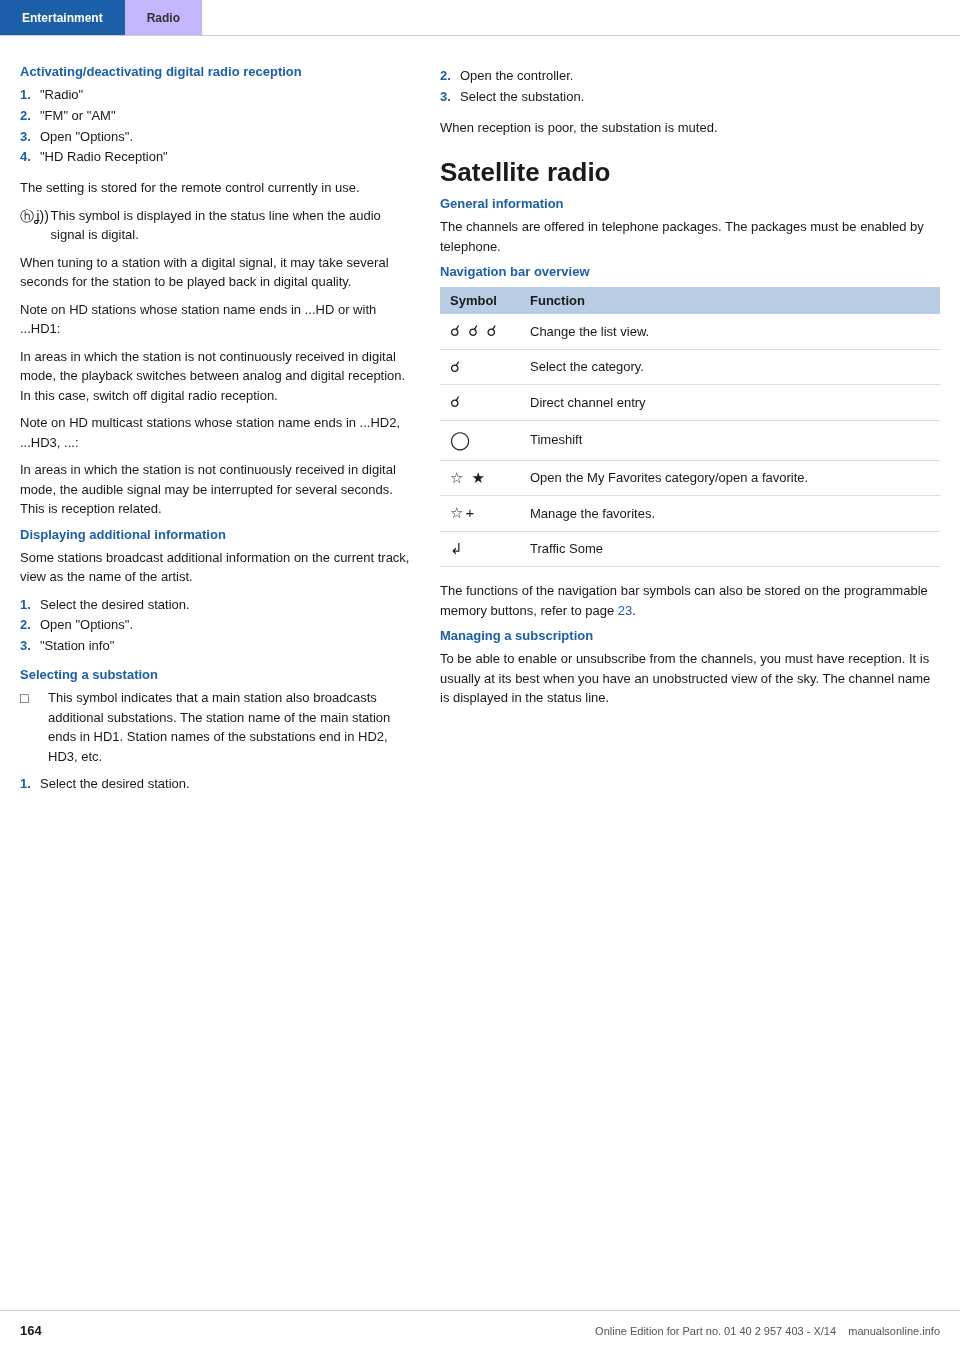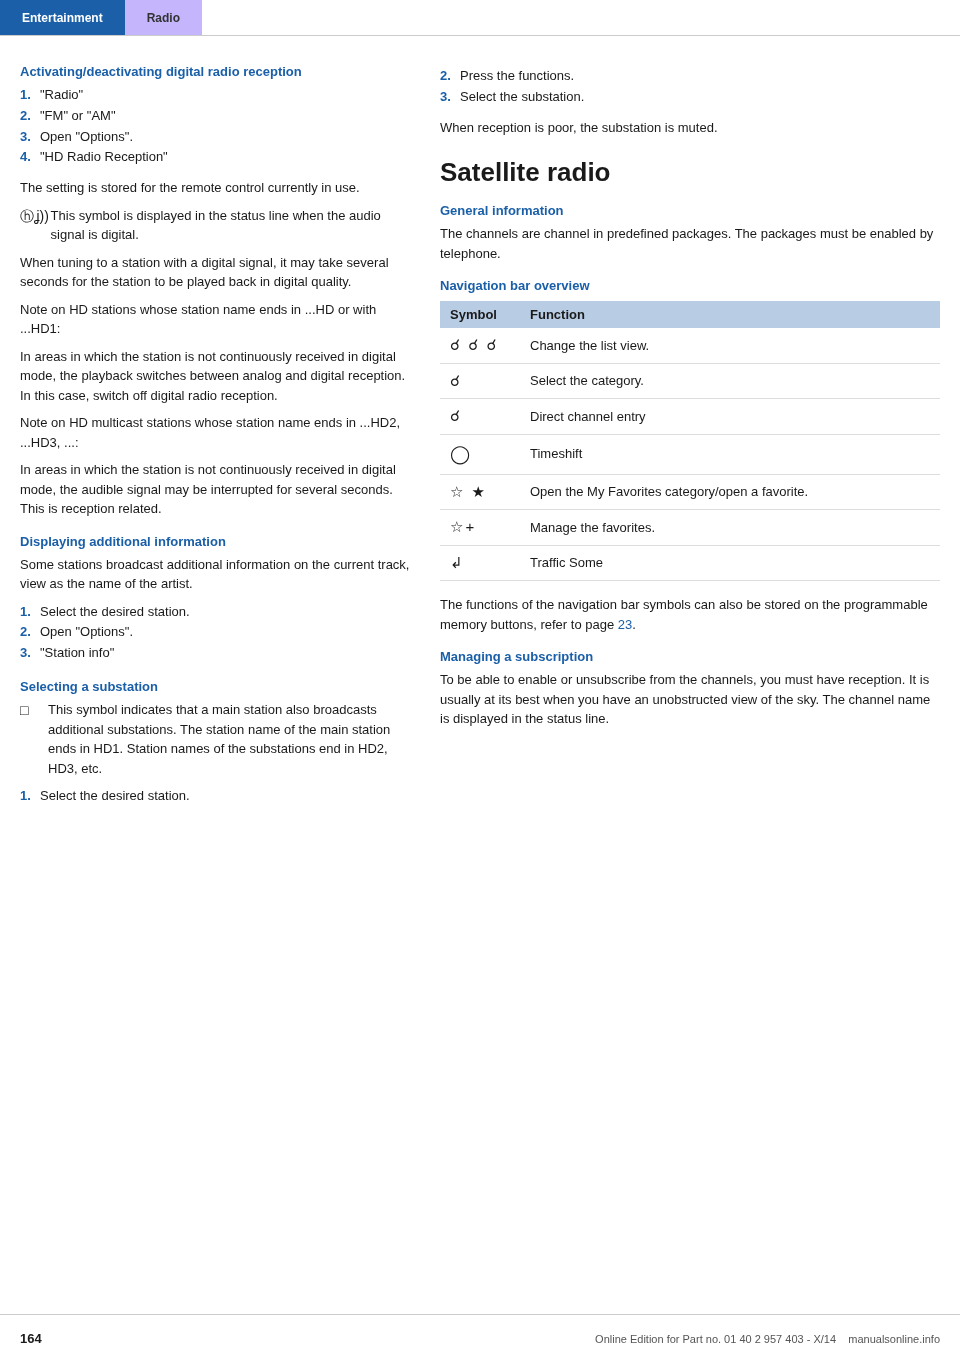--- a/index.html
+++ b/index.html
@@ -51,21 +51,21 @@
     
     .right-col {
       flex: 1;
     }
 
     .section-title {
       color: #1a5fa8;
       font-size: 13px;
       font-weight: bold;
       margin-bottom: 6px;
-      margin-top: 15px;
+      margin-top: 8px;
     }
     .section-title:first-child {
       margin-top: 4px;
     }
 
     .big-title {
       font-size: 26px;
       font-weight: bold;
       color: #1a1a1a;
       margin: 20px 0 6px 0;
@@ -133,24 +133,24 @@
     }
     .nav-table .sym-cell {
       width: 80px;
       font-size: 15px;
       letter-spacing: 2px;
     }
 
     
     .footer {
       position: absolute;
-      bottom: 0;
+      bottom: 12px;
       left: 0;
       right: 0;
-      height: 48px;
+      height: 40px;
       display: flex;
       align-items: center;
       justify-content: space-between;
       padding: 16px 20px;
       border-top: 1px solid #ccc;
       font-size: 11px;
       color: #555;
     }
     .footer-page {
       font-weight: bold;
@@ -249,35 +249,35 @@
         </li>
     </ol>
 
   </div>
 
   <div class="right-col">
 
     <ol class="step-list">
       <li>
           <span class="step-num" style="color:#1a5fa8;font-weight:bold">2.</span>
-          <span>Press the functions.</span>
+          <span>Open the controller.</span>
         </li>
       <li>
           <span class="step-num" style="color:#1a5fa8;font-weight:bold">3.</span>
           <span>Select the substation.</span>
         </li>
     </ol>
 
     <p>When reception is poor, the substation is muted.</p>
 
     <div class="big-title">Satellite radio</div>
 
     <div class="section-title">General information</div>
 
-    <p>The channels are channel in predefined packages. The packages must be enabled by telephone.</p>
+    <p>The channels are offered in telephone packages. The packages must be enabled by telephone.</p>
 
     <div class="section-title">Navigation bar overview</div>
 
     <table class="nav-table">
       <thead>
         <tr>
           <th>Symbol</th>
           <th>Function</th>
         </tr>
       </thead>

